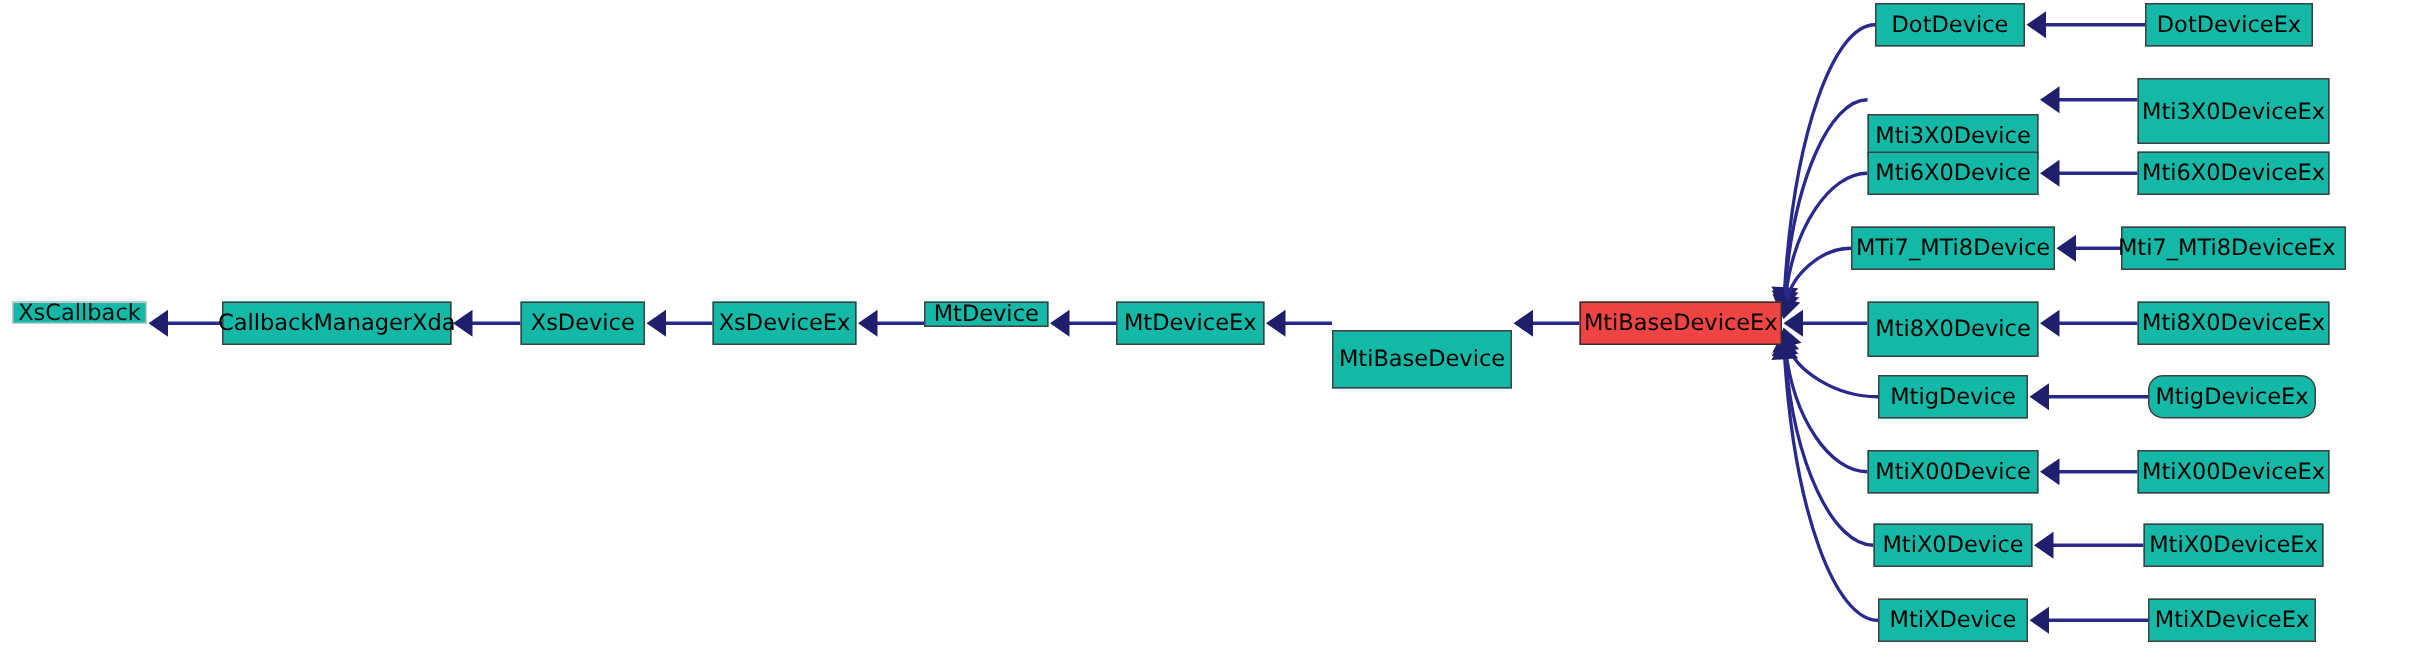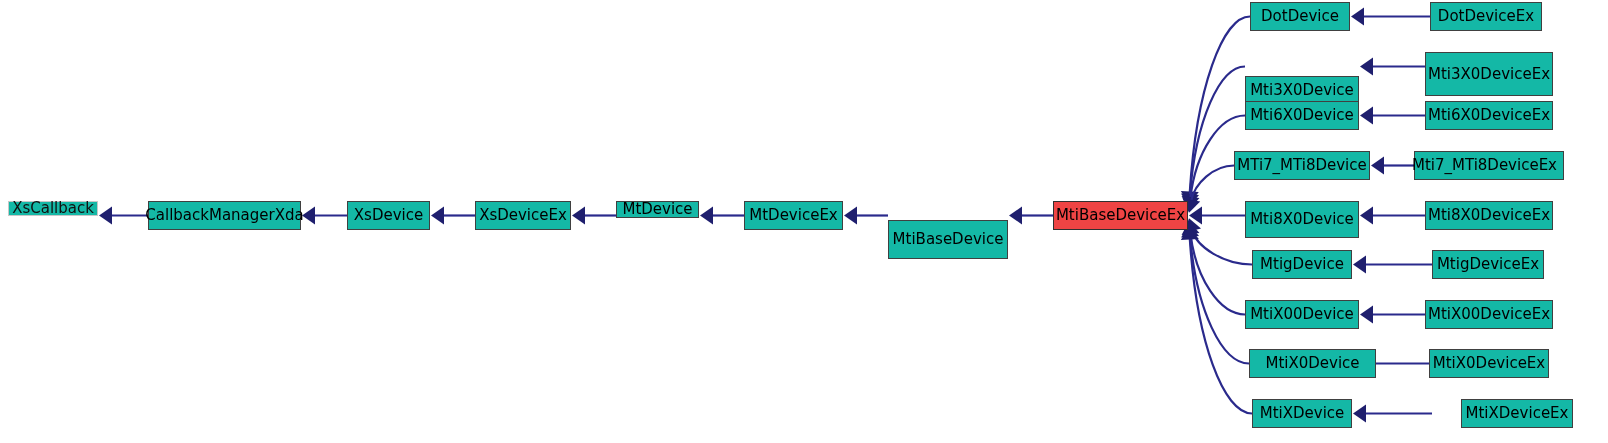--- a/index.html
+++ b/index.html
@@ -160,35 +160,35 @@
       </div>
       <div class="node" style="left: 1245px; top: 201px; width: 114px; height: 37px;">
         <span class="node-label">Mti8X0Device</span>
       </div>
       <div class="node" style="left: 1425px; top: 201px; width: 128px; height: 29px;">
         <span class="node-label">Mti8X0DeviceEx</span>
       </div>
       <div class="node" style="left: 1252px; top: 250px; width: 100px; height: 29px;">
         <span class="node-label">MtigDevice</span>
       </div>
-      <div class="node" style="left: 1432px; top: 250px; width: 112px; height: 29px;">
+      <div class="node" style="left: 1432px; top: 250px; width: 112px; height: 29px; border-radius: 10px;">
         <span class="node-label">MtigDeviceEx</span>
       </div>
       <div class="node" style="left: 1245px; top: 300px; width: 114px; height: 29px;">
         <span class="node-label">MtiX00Device</span>
       </div>
       <div class="node" style="left: 1425px; top: 300px; width: 128px; height: 29px;">
         <span class="node-label">MtiX00DeviceEx</span>
       </div>
-      <div class="node" style="left: 1249px; top: 349px; width: 127px; height: 29px;">
+      <div class="node" style="left: 1249px; top: 349px; width: 106px; height: 29px;">
         <span class="node-label">MtiX0Device</span>
       </div>
       <div class="node" style="left: 1429px; top: 349px; width: 120px; height: 29px;">
         <span class="node-label">MtiX0DeviceEx</span>
       </div>
       <div class="node" style="left: 1252px; top: 399px; width: 100px; height: 29px;">
         <span class="node-label">MtiXDevice</span>
       </div>
-      <div class="node" style="left: 1432px; top: 399px; width: 112px; height: 29px; margin-left: 29px;">
+      <div class="node" style="left: 1432px; top: 399px; width: 112px; height: 29px;">
         <span class="node-label">MtiXDeviceEx</span>
       </div>
     </div>
 </div>
 
 </body></html>

